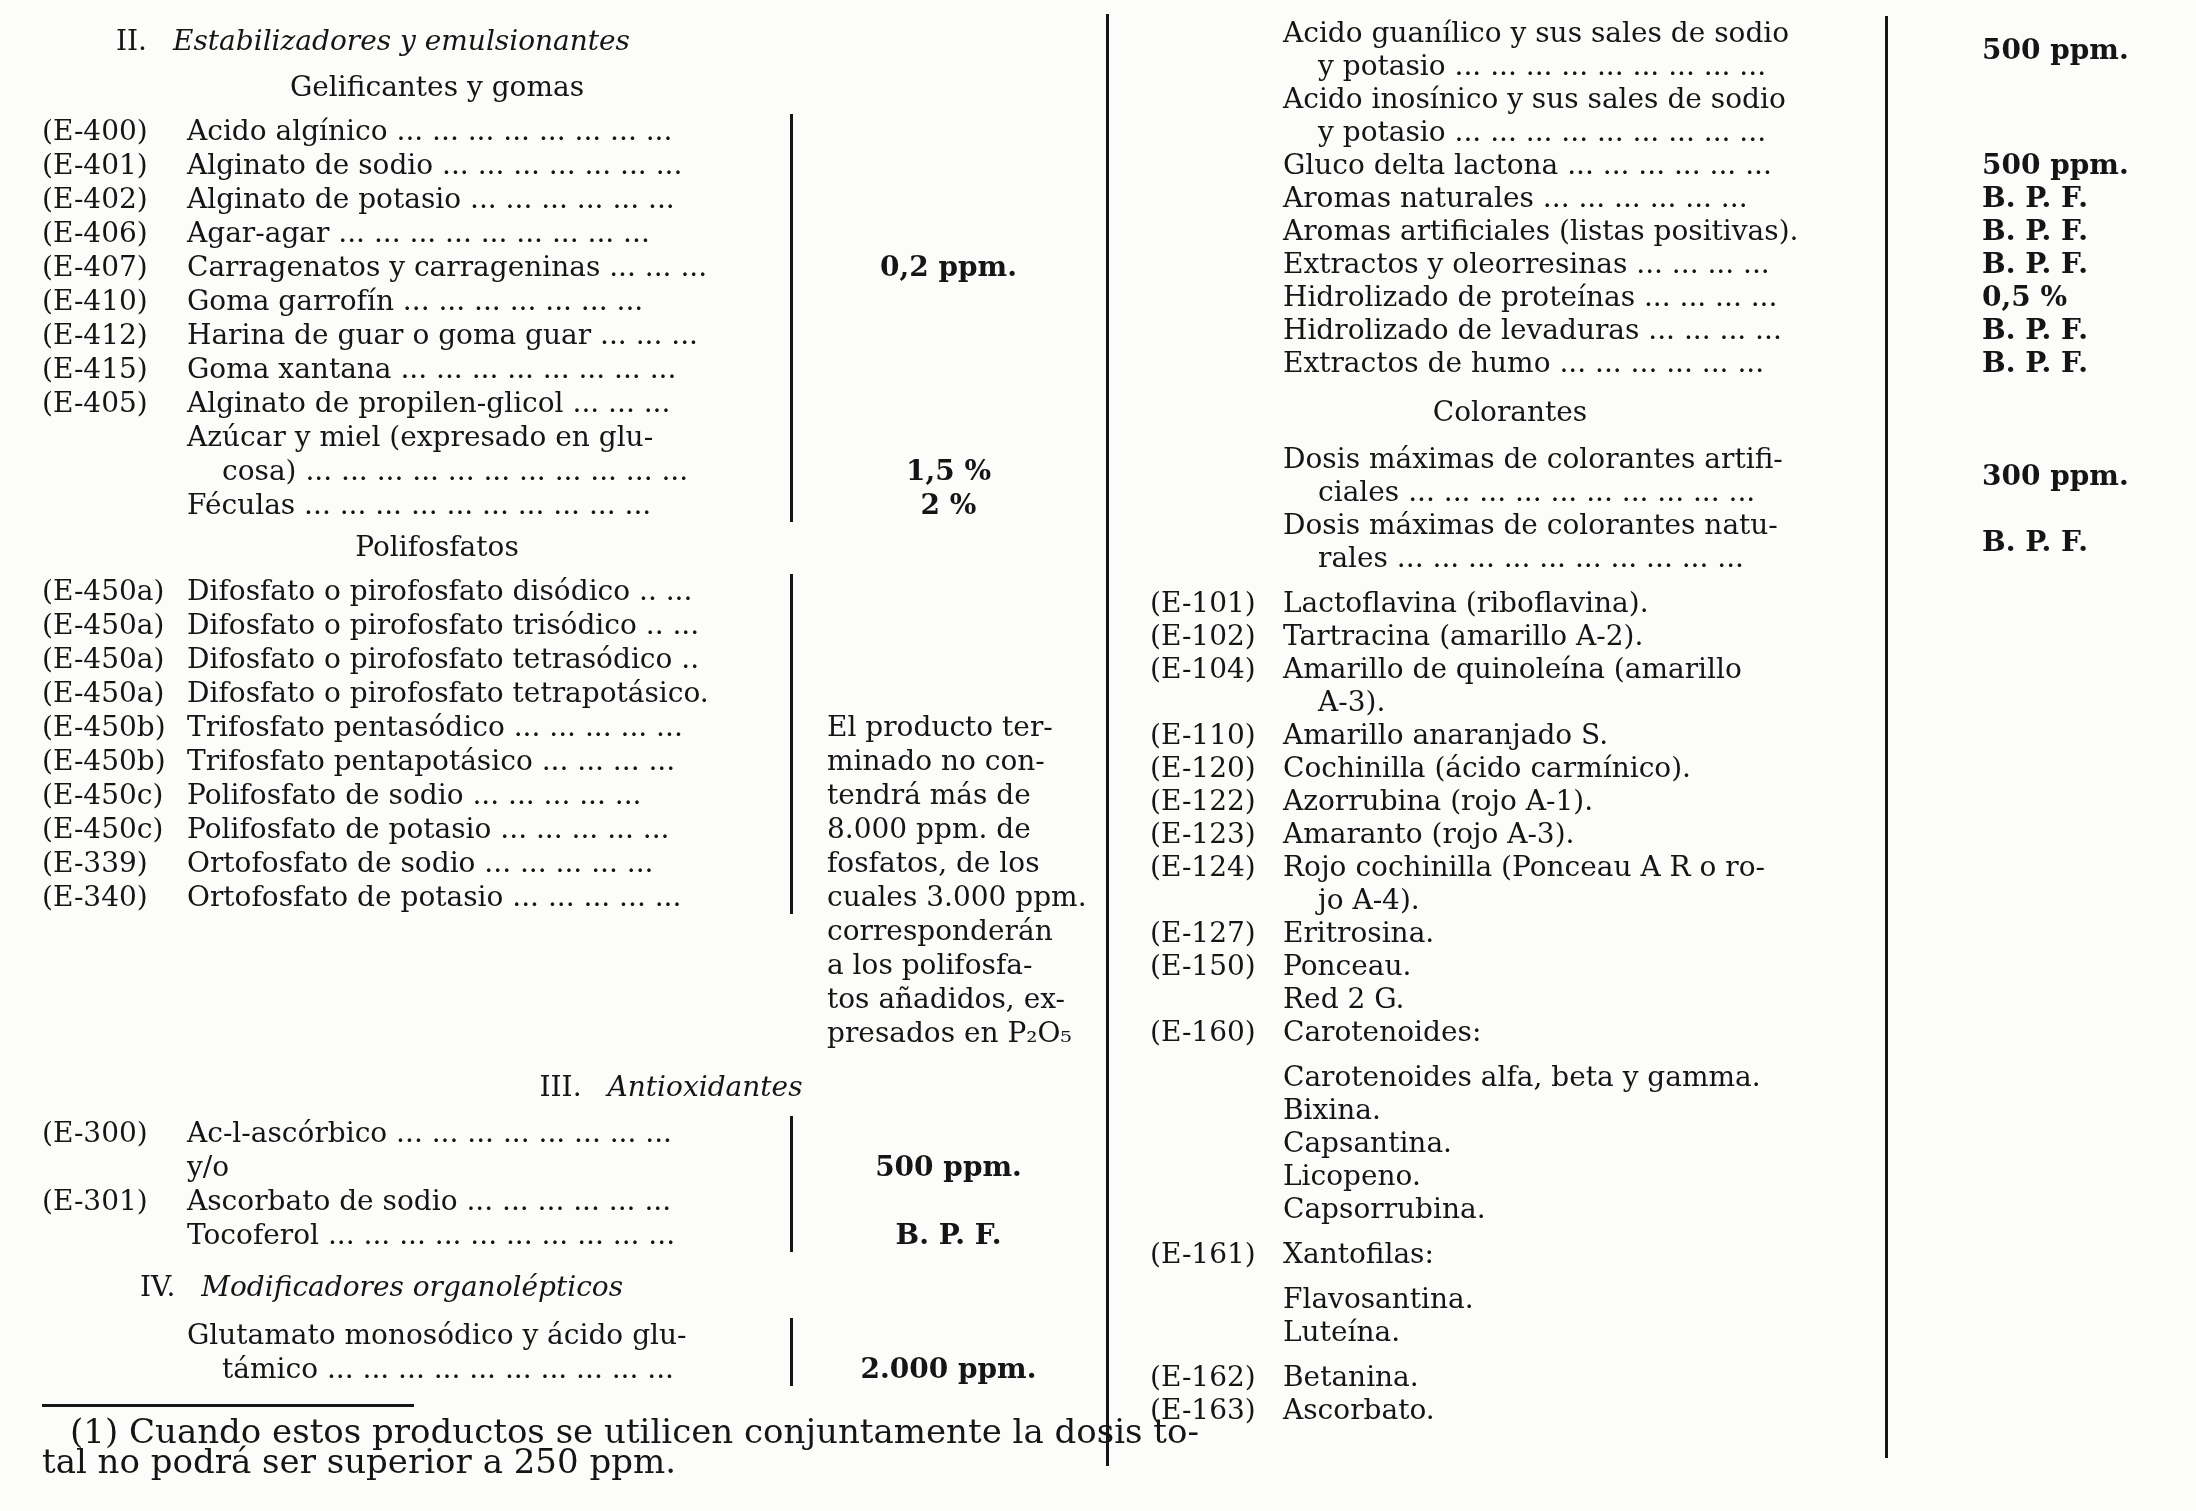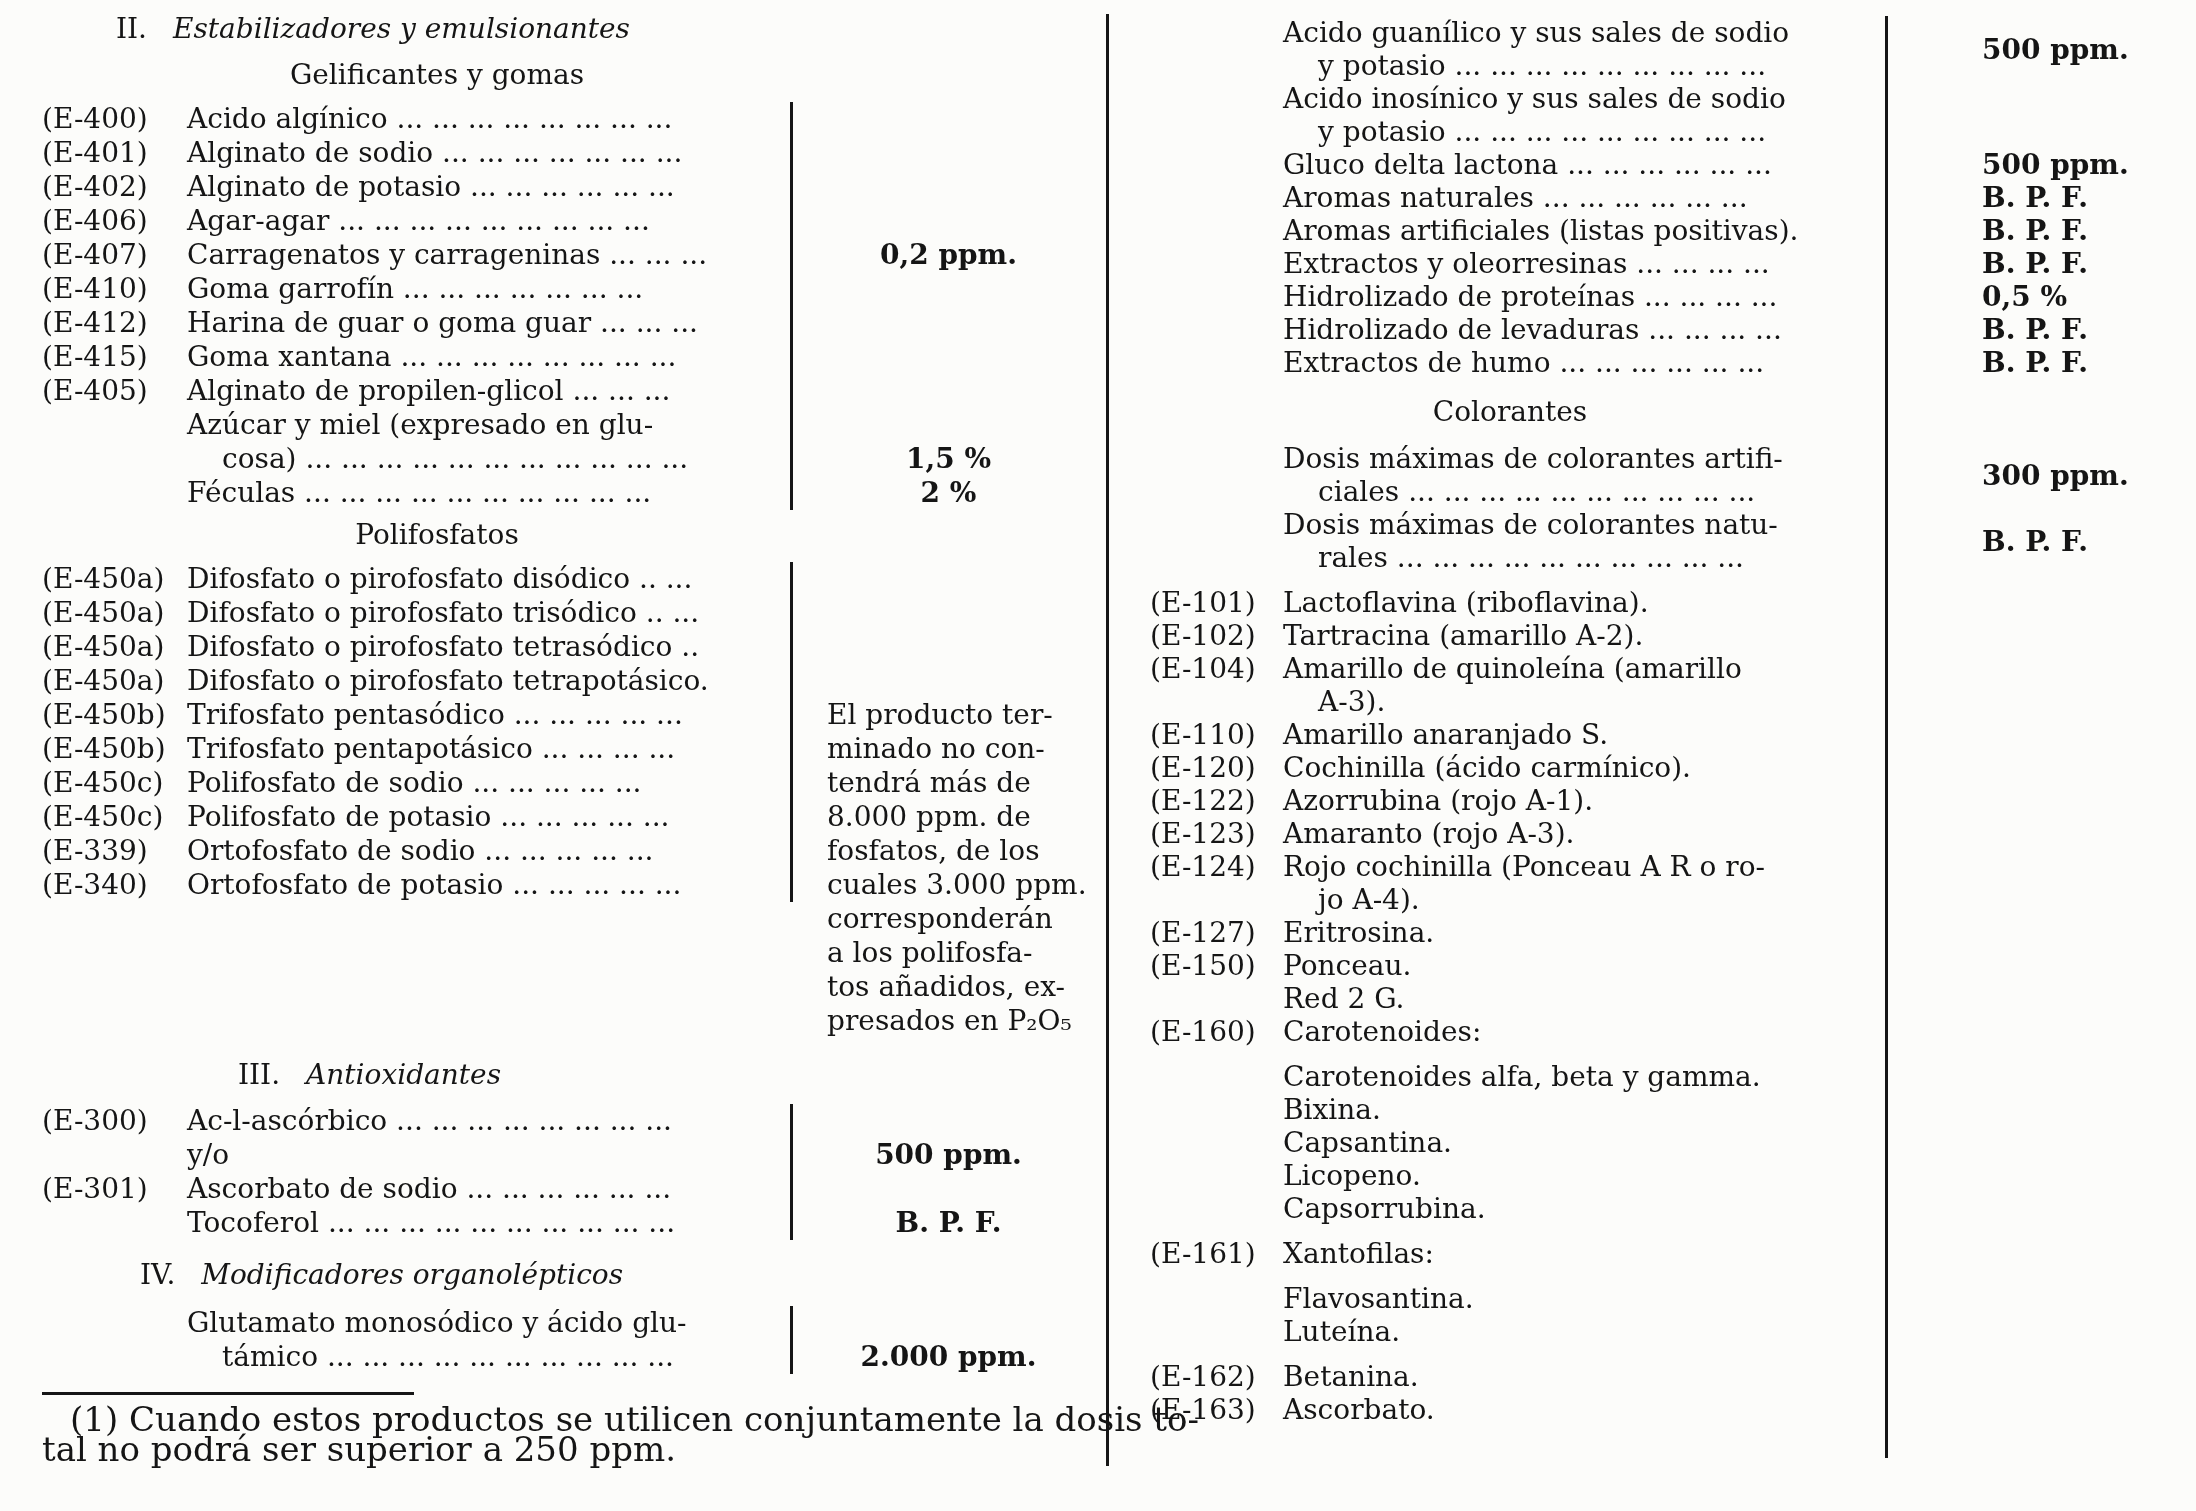--- a/index.html
+++ b/index.html
@@ -4,31 +4,31 @@
 <style>
   *{box-sizing:border-box;}
   html,body{margin:0;padding:0;}
   body{
     width:2196px;height:1511px;position:relative;overflow:hidden;
     background:#fcfcfa;color:#151515;
     font-family:"DejaVu Serif","Liberation Serif",serif;
     font-size:28px;
   }
   .half{position:absolute;}
-  .left-half{left:42px;top:12px;width:1062px;line-height:34px;}
+  .left-half{left:42px;top:24px;width:1062px;line-height:34px;}
   .right-half{left:1150px;top:16px;width:1046px;line-height:33px;}
   .mid-rule{position:absolute;left:1106px;top:14px;width:3px;height:1452px;background:#161616;}
   .r-rule{position:absolute;left:735px;top:0;width:3px;height:1442px;background:#161616;}
 
   
   .sec-heading{margin-bottom:12px;white-space:nowrap;}
   .sec-num{display:inline-block;}
   .sec-title{font-style:italic;margin-left:26px;}
   .sec-ii{padding-left:74px;}
-  .sec-iii{padding-left:196px;margin-top:20px;}
+  .sec-iii{padding-left:196px;margin-top:20px;text-align:center;}
   .sec-iv{padding-left:98px;margin-top:18px;margin-bottom:14px;}
   .sub-heading{width:790px;text-align:center;margin-bottom:10px;}
   .sub-heading.poli{margin-top:8px;}
 
   .group{display:flex;align-items:stretch;}
   .g-items{width:748px;flex:0 0 748px;}
   .item-row{display:flex;}
   .item-code{width:145px;flex:0 0 145px;white-space:nowrap;}
   .item-name{flex:1;white-space:nowrap;}
   .line-row{padding-left:145px;white-space:nowrap;}

